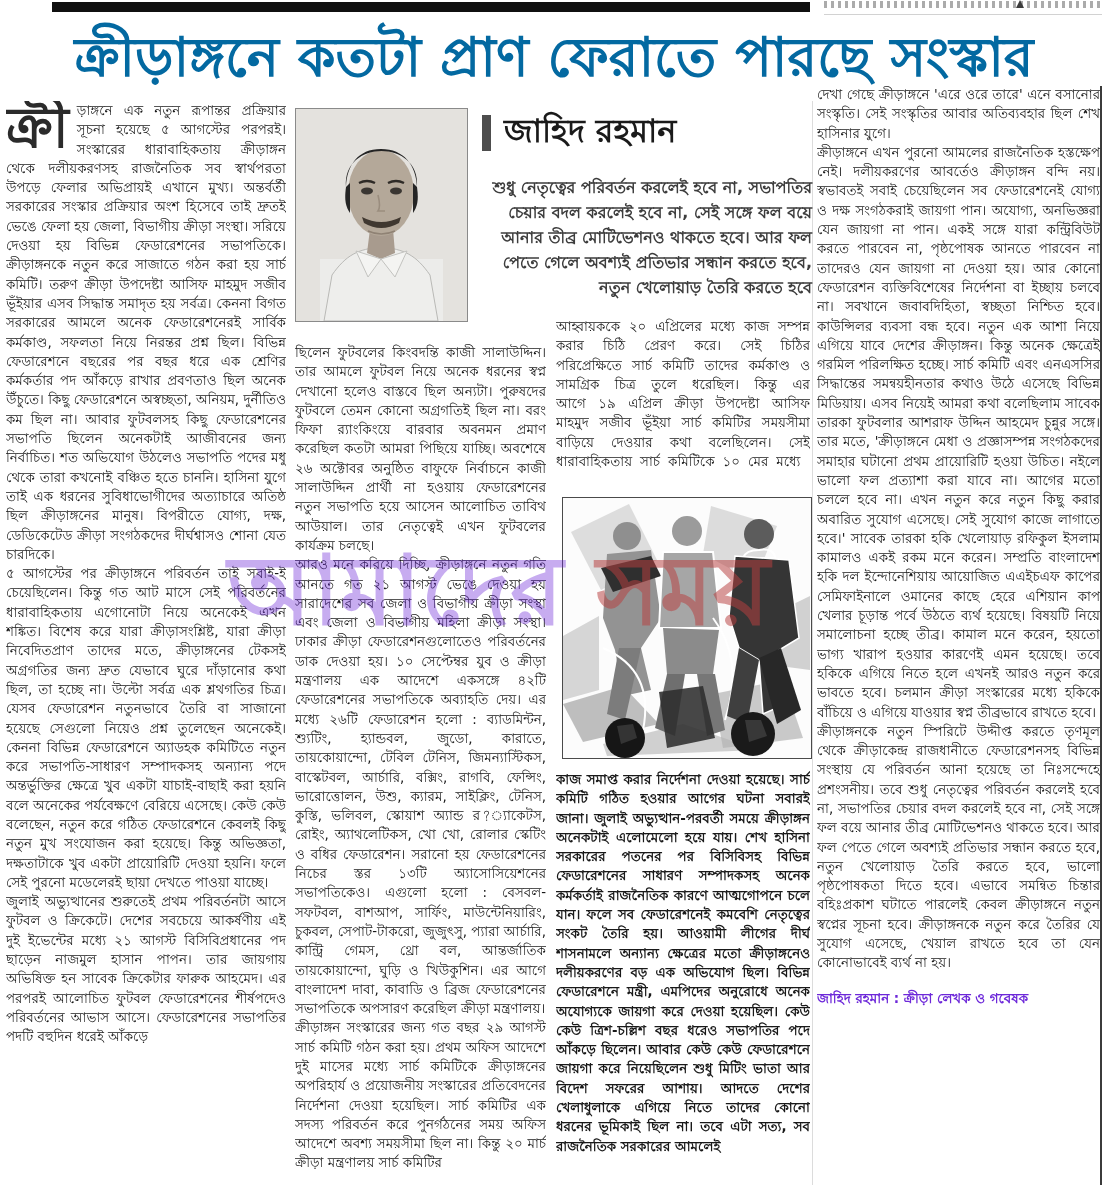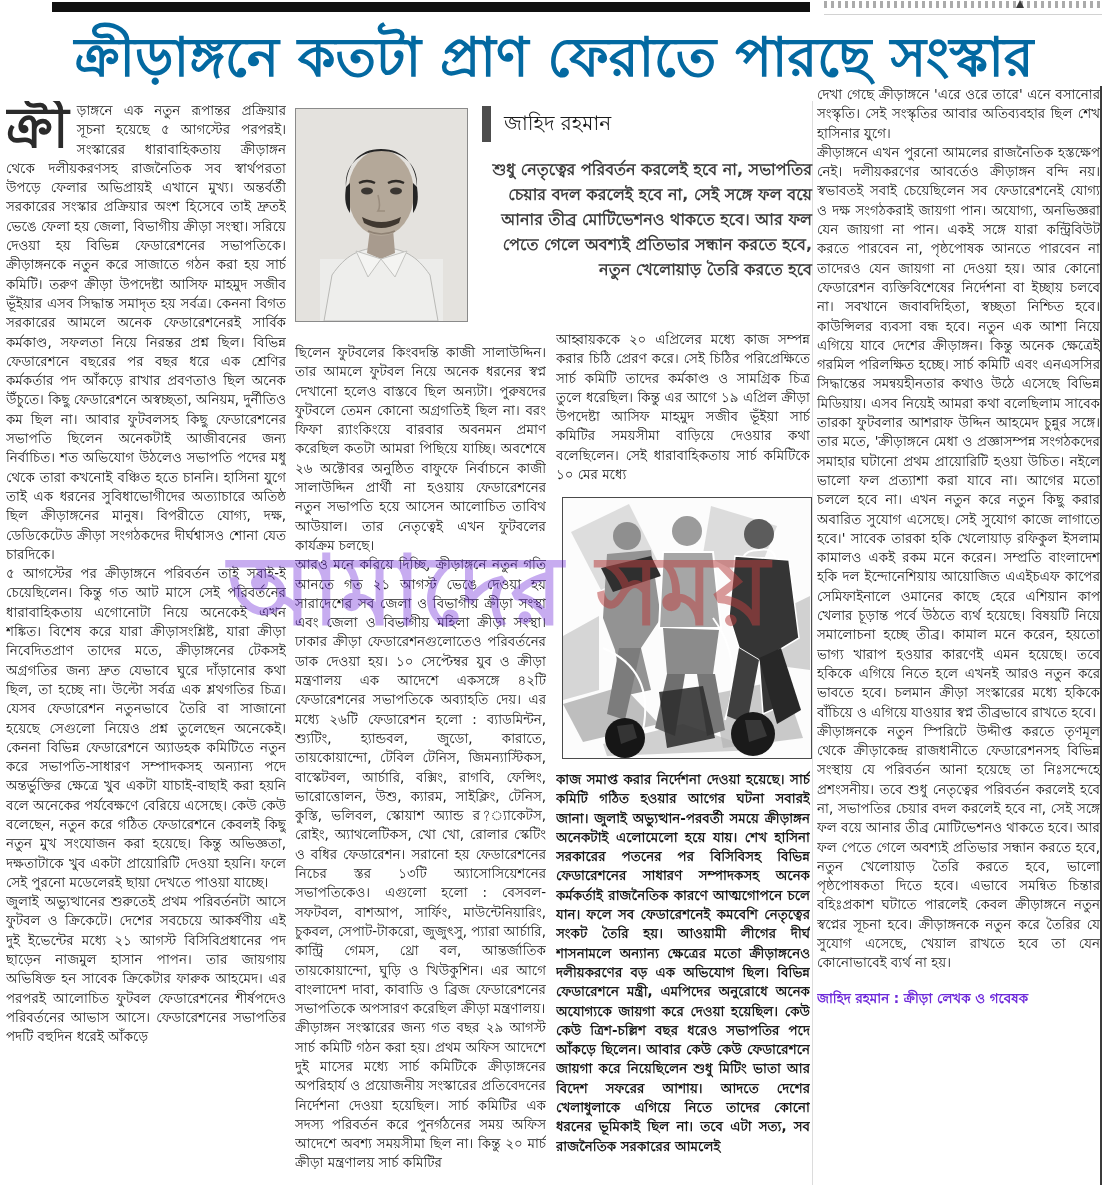--- a/index.html
+++ b/index.html
@@ -20,31 +20,31 @@
     font-size:54px;line-height:64px;font-weight:bold;color:#0369a1;letter-spacing:0;}
   
   .rule-right{position:absolute;left:1100px;top:86px;width:2px;height:1099px;background:#3b3b3b;}
   .rule-gutter{position:absolute;left:812px;top:101px;width:1px;height:1084px;background:#dcdcdc;}
   
   .bodytext{font-size:13.4px;line-height:19.3px;text-align:justify;color:#191919;}
   .bodytext p{margin:0;}
   .col{position:absolute;overflow:hidden;}
   .col1{left:6px;top:101px;width:280px;height:1084px;}
   .col2{left:295px;top:343px;width:251px;height:855px;}
-  .col3a{left:556px;top:330px;width:254px;height:162px;}
+  .col3a{left:556px;top:318px;width:254px;height:162px;font-family:Liberation Mono, monospace;}
   .col3b{left:556px;top:770px;width:254px;height:415px;font-weight:bold;}
   .col4{left:817px;top:85px;width:283px;height:1084px;}
   .dropcap{float:left;font-size:56px;line-height:50px;font-weight:bold;color:#2b2b2b;
     padding:2px 8px 0 0;}
   .credit{margin-top:16px !important;font-weight:bold;color:#6d28d9;}
   
   .byline-block{position:absolute;left:482px;top:106px;width:330px;}
   .byline-row{display:flex;align-items:center;}
   .byline-bar{width:9px;height:36px;background:#4d4d4d;margin-right:13px;}
-  .byline-name{font-size:20px;font-weight:normal;color:#1a1a1a;}
+  .byline-name{font-size:32px;font-weight:bold;color:#1a1a1a;}
   .pullquote{margin-top:15px;font-size:16px;line-height:25px;font-weight:bold;
     color:#3d3d3d;text-align:right;}
   
   .photo-frame{position:absolute;left:295px;top:108px;width:171px;height:212px;
     border:1px solid #8a8a8a;background:#e7e5e1;}
   .photo-frame svg{display:block;}
   
   .illu-frame{position:absolute;left:562px;top:497px;width:248px;height:260px;
     border:1px solid #4a4a4a;background:#fbfbfb;}
   .illu-frame svg{display:block;}

